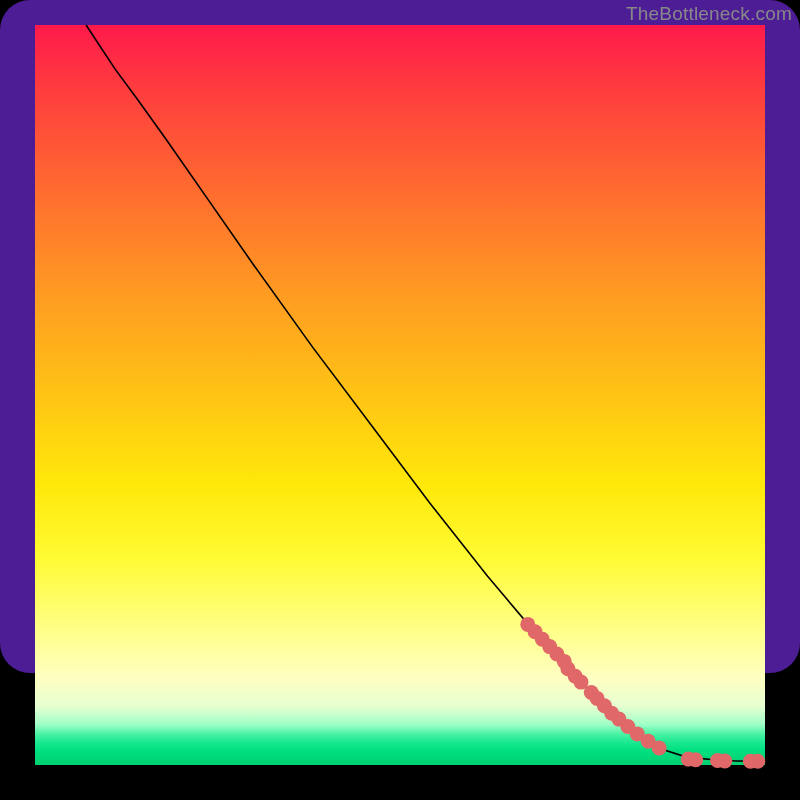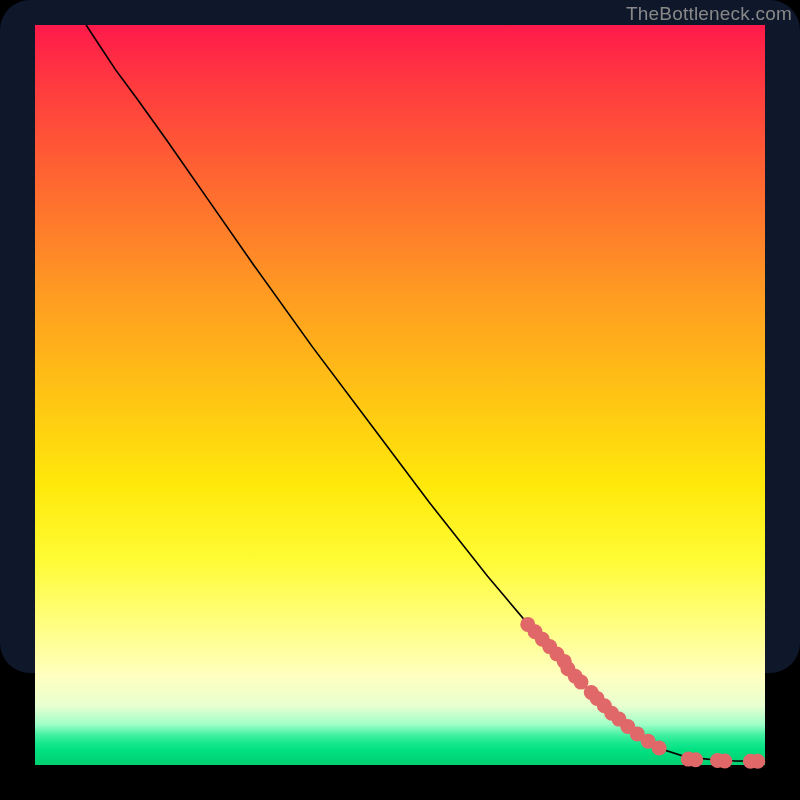--- a/index.html
+++ b/index.html
@@ -8,21 +8,21 @@
     width: 800px;
     height: 800px;
     background: #000;
     overflow: hidden;
     font-family: Arial, Helvetica, sans-serif;
   }
   .frame {
     position: absolute;
     left: 0; top: 0;
     width: 800px; height: 673px;
-    background: #0f172a;
+    background: #4c1d95;
     border-radius: 30px;
   }
   .plot {
     position: absolute;
     left: 35px;
     top: 25px;
     width: 730px;
     height: 740px;
   }
   .gradient {

